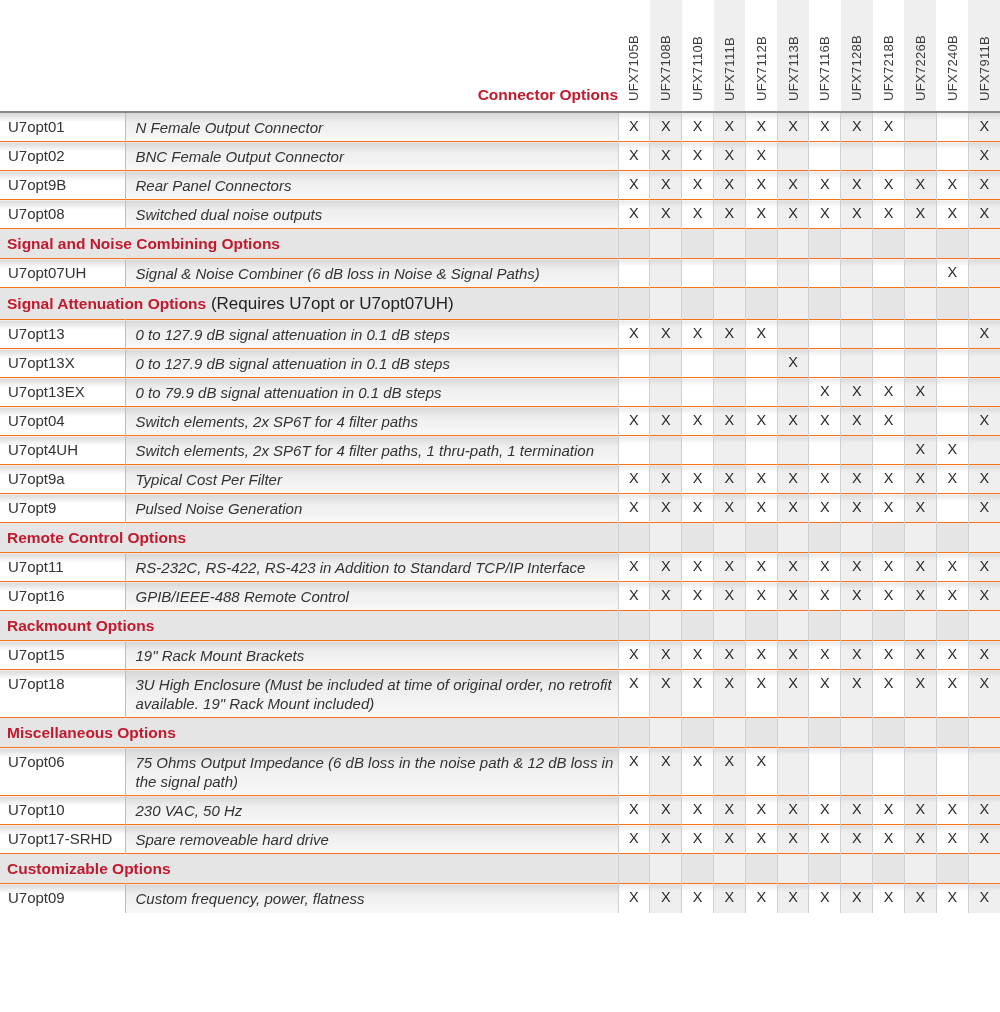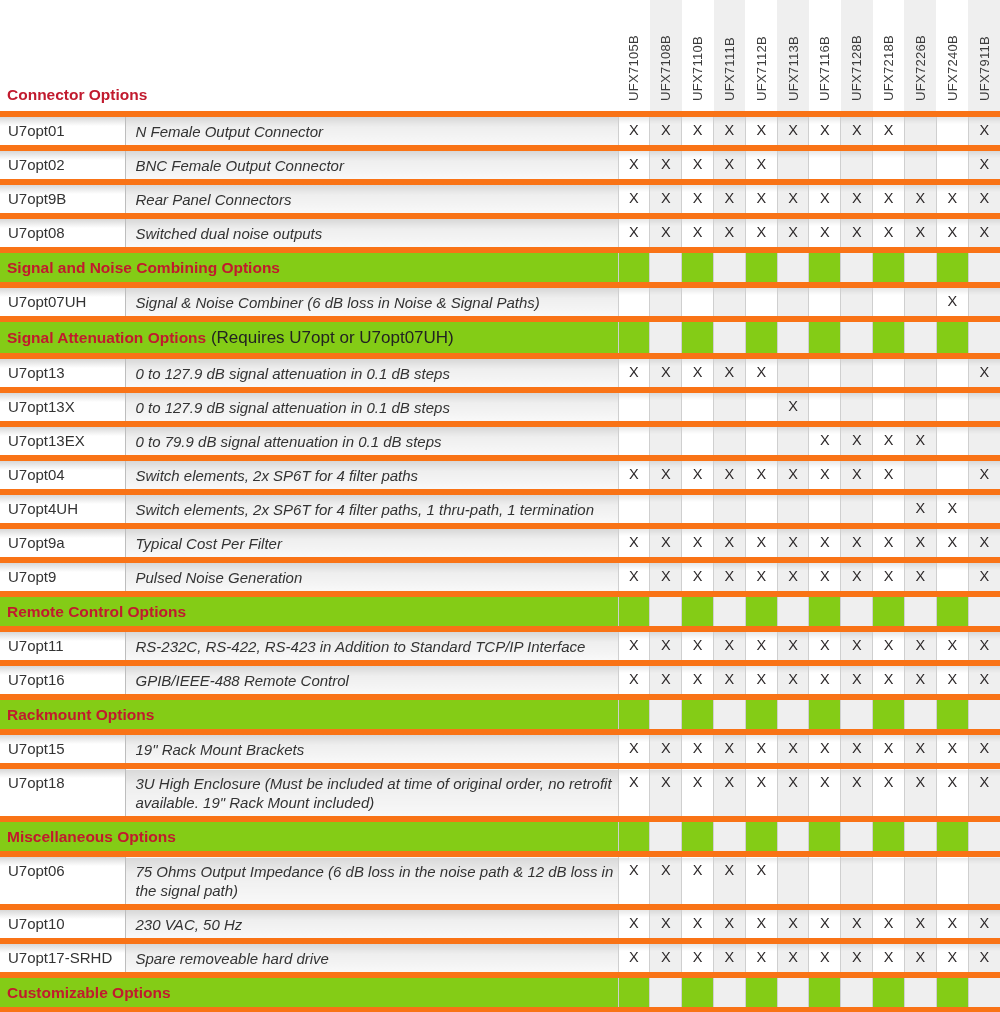--- a/index.html
+++ b/index.html
@@ -11,34 +11,34 @@
     border-collapse:collapse;table-layout:fixed;width:1000px;
   }
   col.c-code{width:125px;}
   col.c-desc{width:493px;}
   
   thead th{
     height:104px;vertical-align:bottom;font-weight:normal;padding:0;
   }
   thead tr{border-bottom:2px solid #8a8a8a;}
   th.colh{text-align:center;}
-  th.corner{text-align:left;vertical-align:bottom;padding:0 0 7px 7px;}
+  th.corner{text-align:right;vertical-align:bottom;padding:0 0 7px 7px;}
   .vert{
     display:inline-block;
     writing-mode:vertical-rl;
     transform:rotate(180deg);
     font-size:13px;letter-spacing:.3px;color:#3c3c3c;line-height:1;
     margin-bottom:6px;
   }
   .shade{background-color:#efefef;}
   
-  tbody tr{border-top:6px solid #f97316;margin-top:20px;}
+  tbody tr{border-top:1px solid #f97316;margin-top:20px;}
   td{vertical-align:top;font-size:15px;color:#333;padding:0;}
   td.sec{padding:6px 0 5px 7px;}
-  tr.sec-row{height:29px;background:#84cc16;}
+  tr.sec-row{height:29px;background:#e5e5e5;}
   .sec-title{color:#c11a2e;font-weight:bold;font-size:15.5px;}
   .sec-note{color:#222222;font-size:17px;}
   
   tr.data-row{height:29px;}
   td.code{
     padding:5px 4px 4px 8px;
     background:linear-gradient(180deg,#d8d8d8 0,#ffffff 9px);
   }
   td.desc{
     padding:5px 4px 4px 10px;

